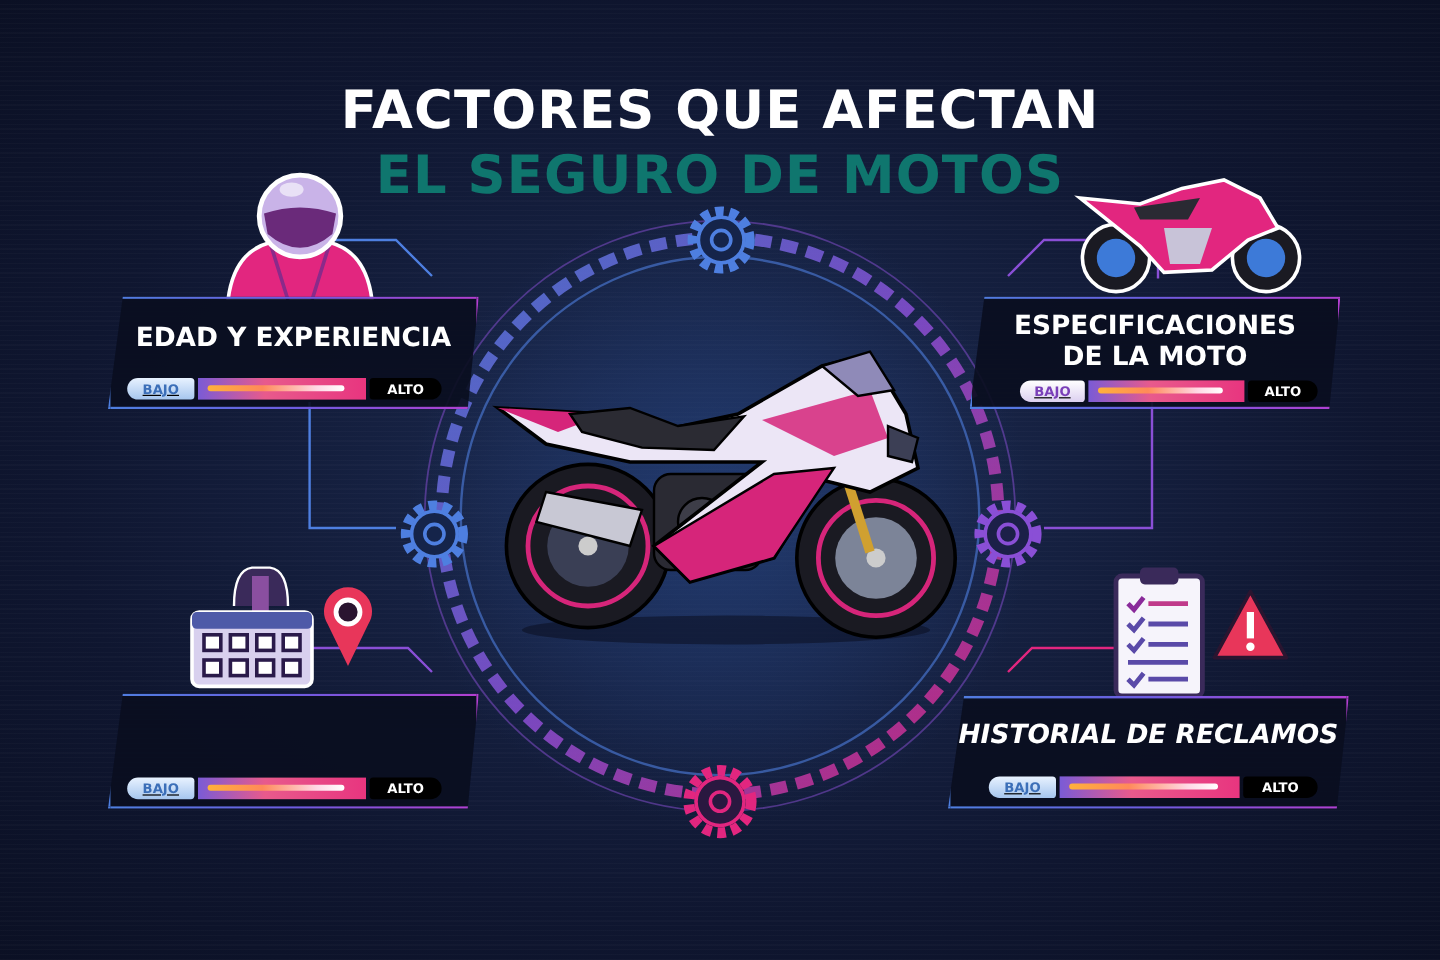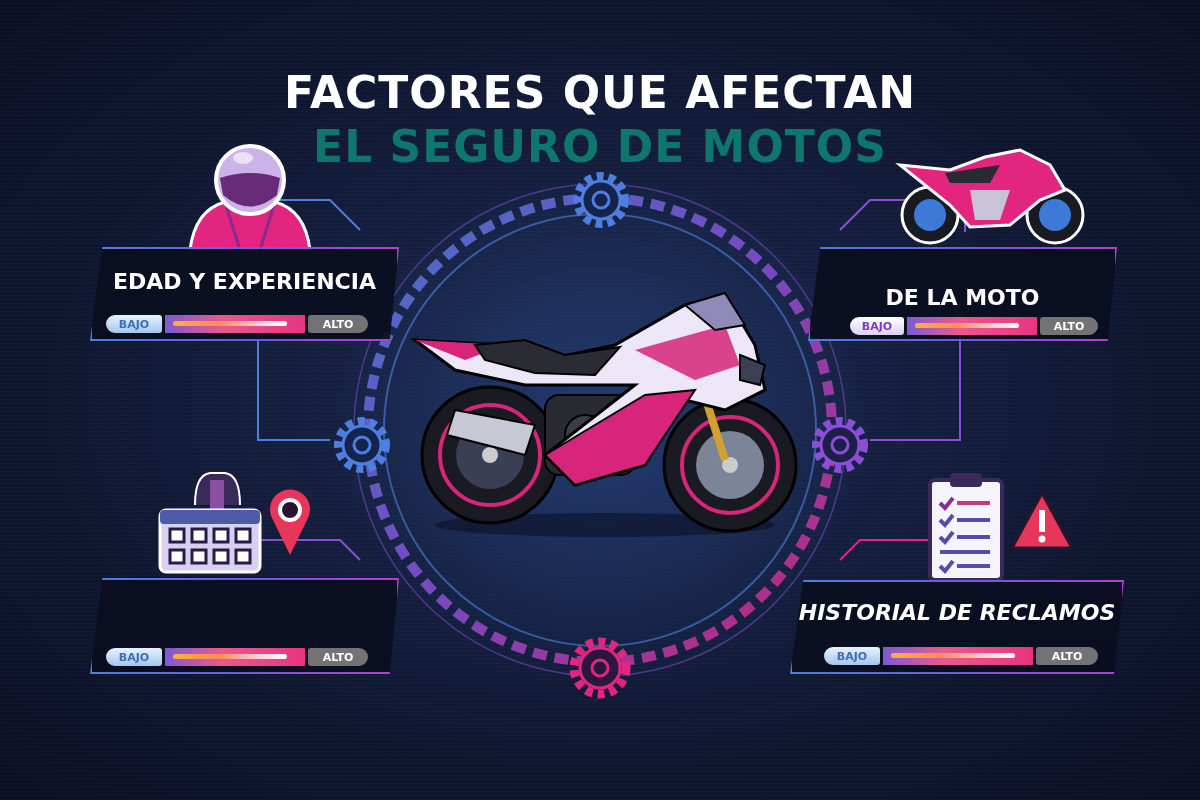--- a/index.html
+++ b/index.html
@@ -7,25 +7,25 @@
     background:radial-gradient(ellipse at 50% 50%, #1d2d55 0%, #152040 35%, #0f1630 65%, #0b1024 100%);
     font-family:"DejaVu Sans","Liberation Sans",sans-serif;}
   .scanlines{position:absolute;inset:0;pointer-events:none;
     background:repeating-linear-gradient(0deg, rgba(255,255,255,0.018) 0px, rgba(255,255,255,0.018) 1px, transparent 1px, transparent 4px);}
   .title{position:absolute;left:0;right:0;text-align:center;font-weight:bold;letter-spacing:1px;margin-top:39px;}
   .title.l1{top:28px;font-size:44px;color:#ffffff;}
   .title.l2{top:82px;font-size:44px;color:#0f766e;}
   .card{position:absolute;background:rgba(10,14,32,0.92);border:2px solid;border-image:linear-gradient(90deg,#4e7fe0,#6d5ce0,#b33fd0) 1;
     clip-path:polygon(4% 0,100% 0,97% 100%,0 100%);}
   .card-title{position:absolute;left:0;right:0;text-align:center;color:#fff;font-weight:bold;font-size:22px;line-height:26px;}
-  .bar{position:absolute;height:18px;display:flex;align-items:center;}
+  .bar{position:absolute;height:18px;display:flex;align-items:center;text-decoration:underline;}
   .bajo{height:18px;border-radius:9px 3px 3px 9px;background:linear-gradient(180deg,#e8f2ff,#a6c6ee);color:#3c6fb8;font-weight:bold;font-size:11px;display:flex;align-items:center;justify-content:center;}
   .grad{height:18px;margin:0 3px;background:linear-gradient(90deg,#7a5bd6 0%,#e85a8c 40%,#e8357f 100%);position:relative;}
   .grad::after{content:"";position:absolute;left:8px;right:18px;top:6px;height:5px;border-radius:3px;background:linear-gradient(90deg,#ffb03a,#ff8a5a,#ffd9e6 80%,#fff);}
-  .alto{height:18px;border-radius:3px 9px 9px 3px;background:#737373;color:#fff;font-weight:bold;font-size:11px;display:flex;align-items:center;justify-content:center;}
+  .alto{height:18px;border-radius:3px 9px 9px 3px;background:#000000;color:#fff;font-weight:bold;font-size:11px;display:flex;align-items:center;justify-content:center;}
   svg{position:absolute;}
 </style>
 </head>
 <body>
 
 <div class="scanlines"></div>
 
 <div class="title l1">FACTORES QUE AFECTAN</div>
 <div class="title l2">EL SEGURO DE MOTOS</div>
 
@@ -128,20 +128,21 @@
 <svg width="200" height="110" style="left:890px;top:135px;" viewBox="0 0 200 110">
   <circle cx="40" cy="80" r="28" fill="#1a1a22" stroke="#fff" stroke-width="3"></circle>
   <circle cx="40" cy="80" r="16" fill="#3d7ad8"></circle>
   <circle cx="165" cy="80" r="28" fill="#1a1a22" stroke="#fff" stroke-width="3"></circle>
   <circle cx="165" cy="80" r="16" fill="#3d7ad8"></circle>
   <path d="M10,30 L60,35 L95,22 L130,15 L160,30 L175,55 L150,65 L120,90 L80,92 L60,70 Z" fill="#e2267f" stroke="#fff" stroke-width="3"></path>
   <path d="M55,38 L110,30 L100,48 L60,48 Z" fill="#2a2a33"></path>
   <path d="M80,55 L120,55 L110,85 L85,85 Z" fill="#c8c3d8"></path>
 </svg>
 <div class="card" style="left:808px;top:247px;width:305px;height:90px;">
+  <div class="card-title" style="top:10px;">ESPECIFICACIONES</div>
   <div class="card-title" style="top:36px;">DE LA MOTO</div>
   <div class="bar" style="left:40px;top:68px;">
     <div class="bajo" style="width:54px;color:#7a3fb8;background:linear-gradient(180deg,#fff,#dcd0f0);">BAJO</div>
     <div class="grad" style="width:130px;"></div>
     <div class="alto" style="width:58px;">ALTO</div>
   </div>
 </div>
 
 <svg width="160" height="110" style="left:155px;top:465px;" viewBox="0 0 160 110">
   <path d="M40,40 Q40,10 55,8 L70,8 Q85,10 85,40" fill="#3a2a5a" stroke="#fff" stroke-width="2"></path>

